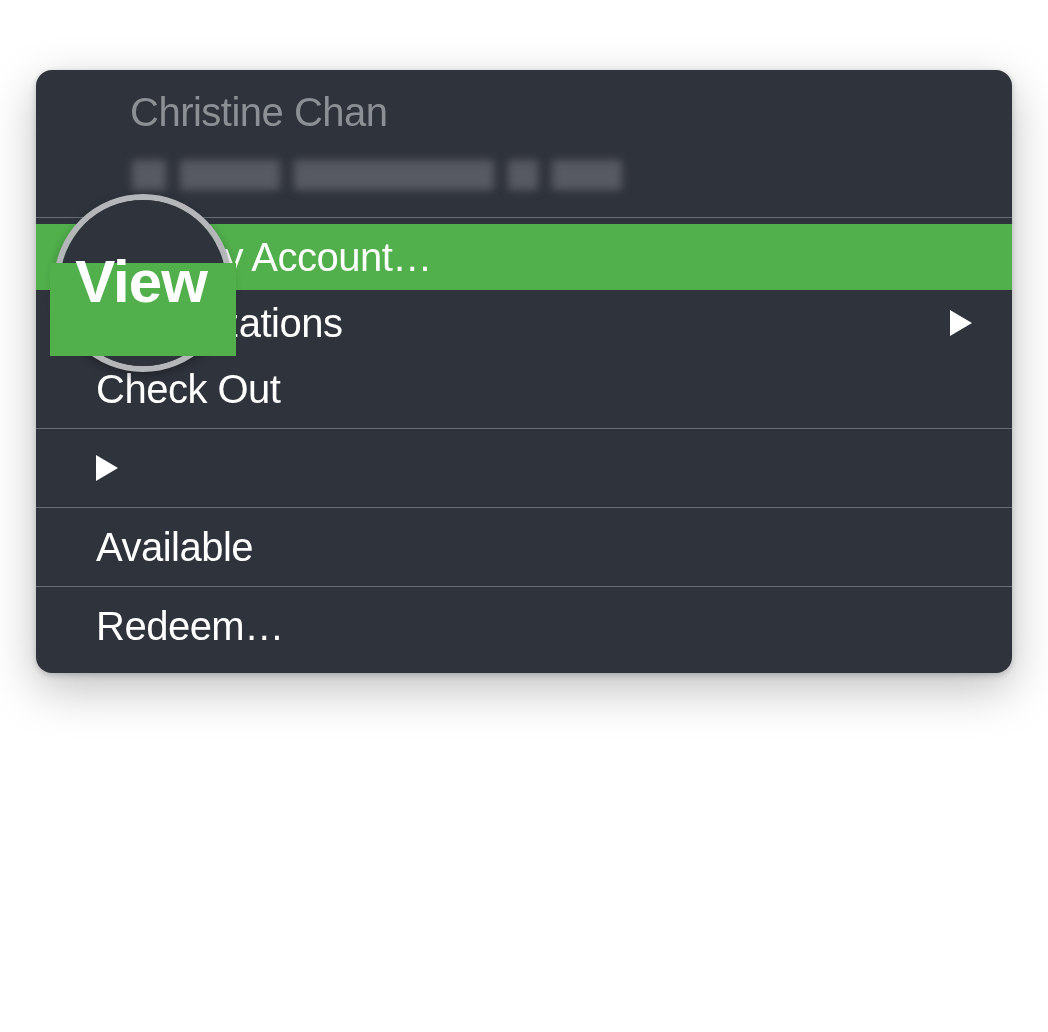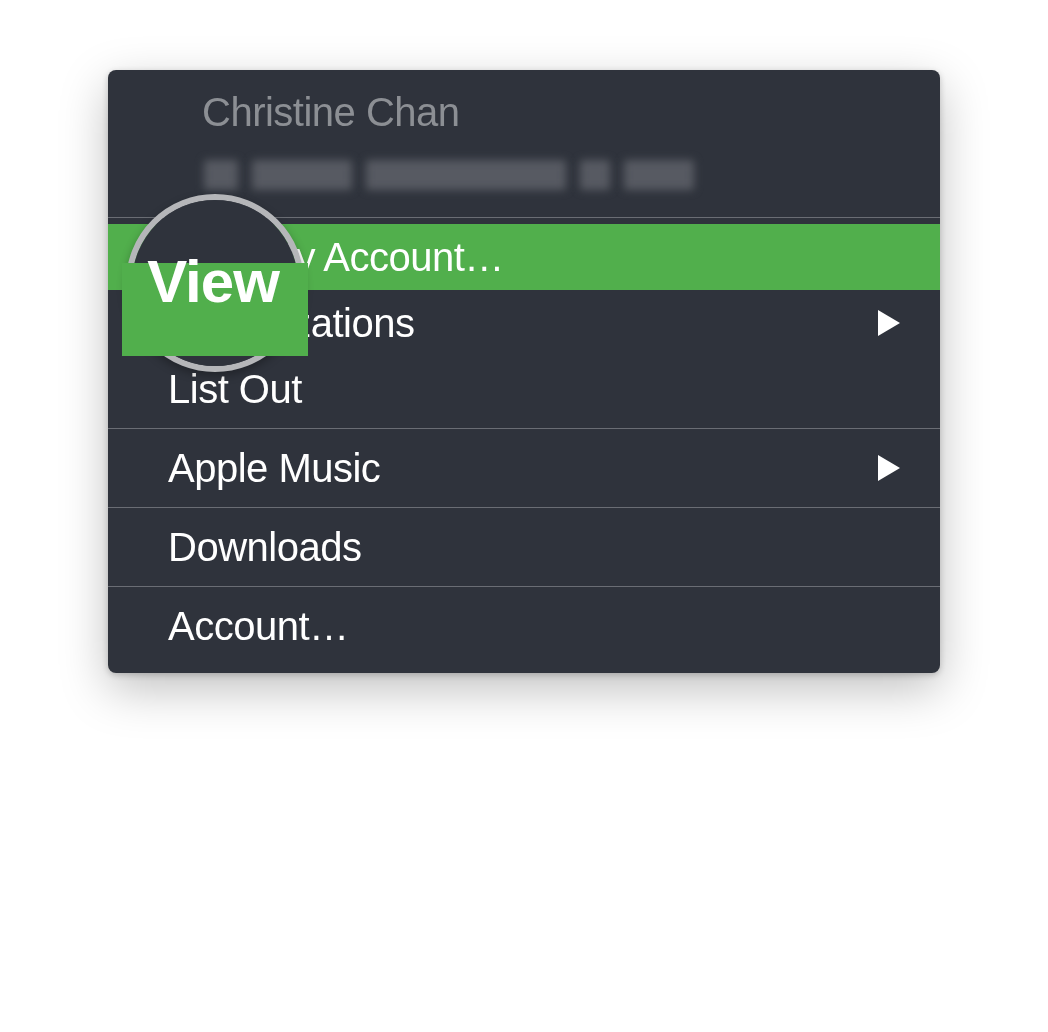--- a/index.html
+++ b/index.html
@@ -8,23 +8,23 @@
       height: 1032px;
       background: #ffffff;
       font-family: -apple-system, "Helvetica Neue", Arial, sans-serif;
       display: flex;
       align-items: flex-start;
       justify-content: center;
       padding-top: 70px;
       overflow: hidden;
     }
     .menu {
-      width: 832px;
+      width: 976px;
       background: #2f333c;
-      border-radius: 8px;
+      border-radius: 16px;
       box-shadow: 0 16px 48px rgba(0,0,0,0.25), 0 2px 6px rgba(0,0,0,0.2);
       padding: 0 0 14px 0;
       position: relative;
       overflow: visible;
     }
     .section { padding: 0; }
     .header-block {
       padding: 20px 0 20px 94px;
     }
     .user-name {
@@ -154,50 +154,49 @@
     </div>
     <div class="menu-item">
       <span class="label">Authorizations</span>
       <span class="submenu-arrow">
         <svg width="22" height="26" viewBox="0 0 22 26">
             <polygon points="0,0 22,13 0,26" fill="#ffffff"></polygon>
           </svg>
       </span>
     </div>
     <div class="menu-item">
-      <span class="label">List Out</span>
+      <span class="label">Check Out</span>
     </div>
   </div>
 
   <div class="sep"></div>
 
   <div class="section group-pad-top group-pad-bottom">
     <div class="menu-item">
-      <span class="label">Apple Music</span>
       <span class="submenu-arrow">
         <svg width="22" height="26" viewBox="0 0 22 26">
             <polygon points="0,0 22,13 0,26" fill="#ffffff"></polygon>
           </svg>
       </span>
     </div>
   </div>
 
   <div class="sep"></div>
 
   <div class="section group-pad-top group-pad-bottom">
     <div class="menu-item">
-      <span class="label">Downloads</span>
+      <span class="label">Available</span>
     </div>
   </div>
 
   <div class="sep"></div>
 
   <div class="section group-pad-top">
     <div class="menu-item">
-      <span class="label">Account…</span>
+      <span class="label">Redeem…</span>
     </div>
   </div>
 
   <div class="annotation-circle">
     <div class="mag-bg"></div>
     <div class="mag-mid"></div>
     <div class="magnified mag-text">View</div>
   </div>
 
 </div>

